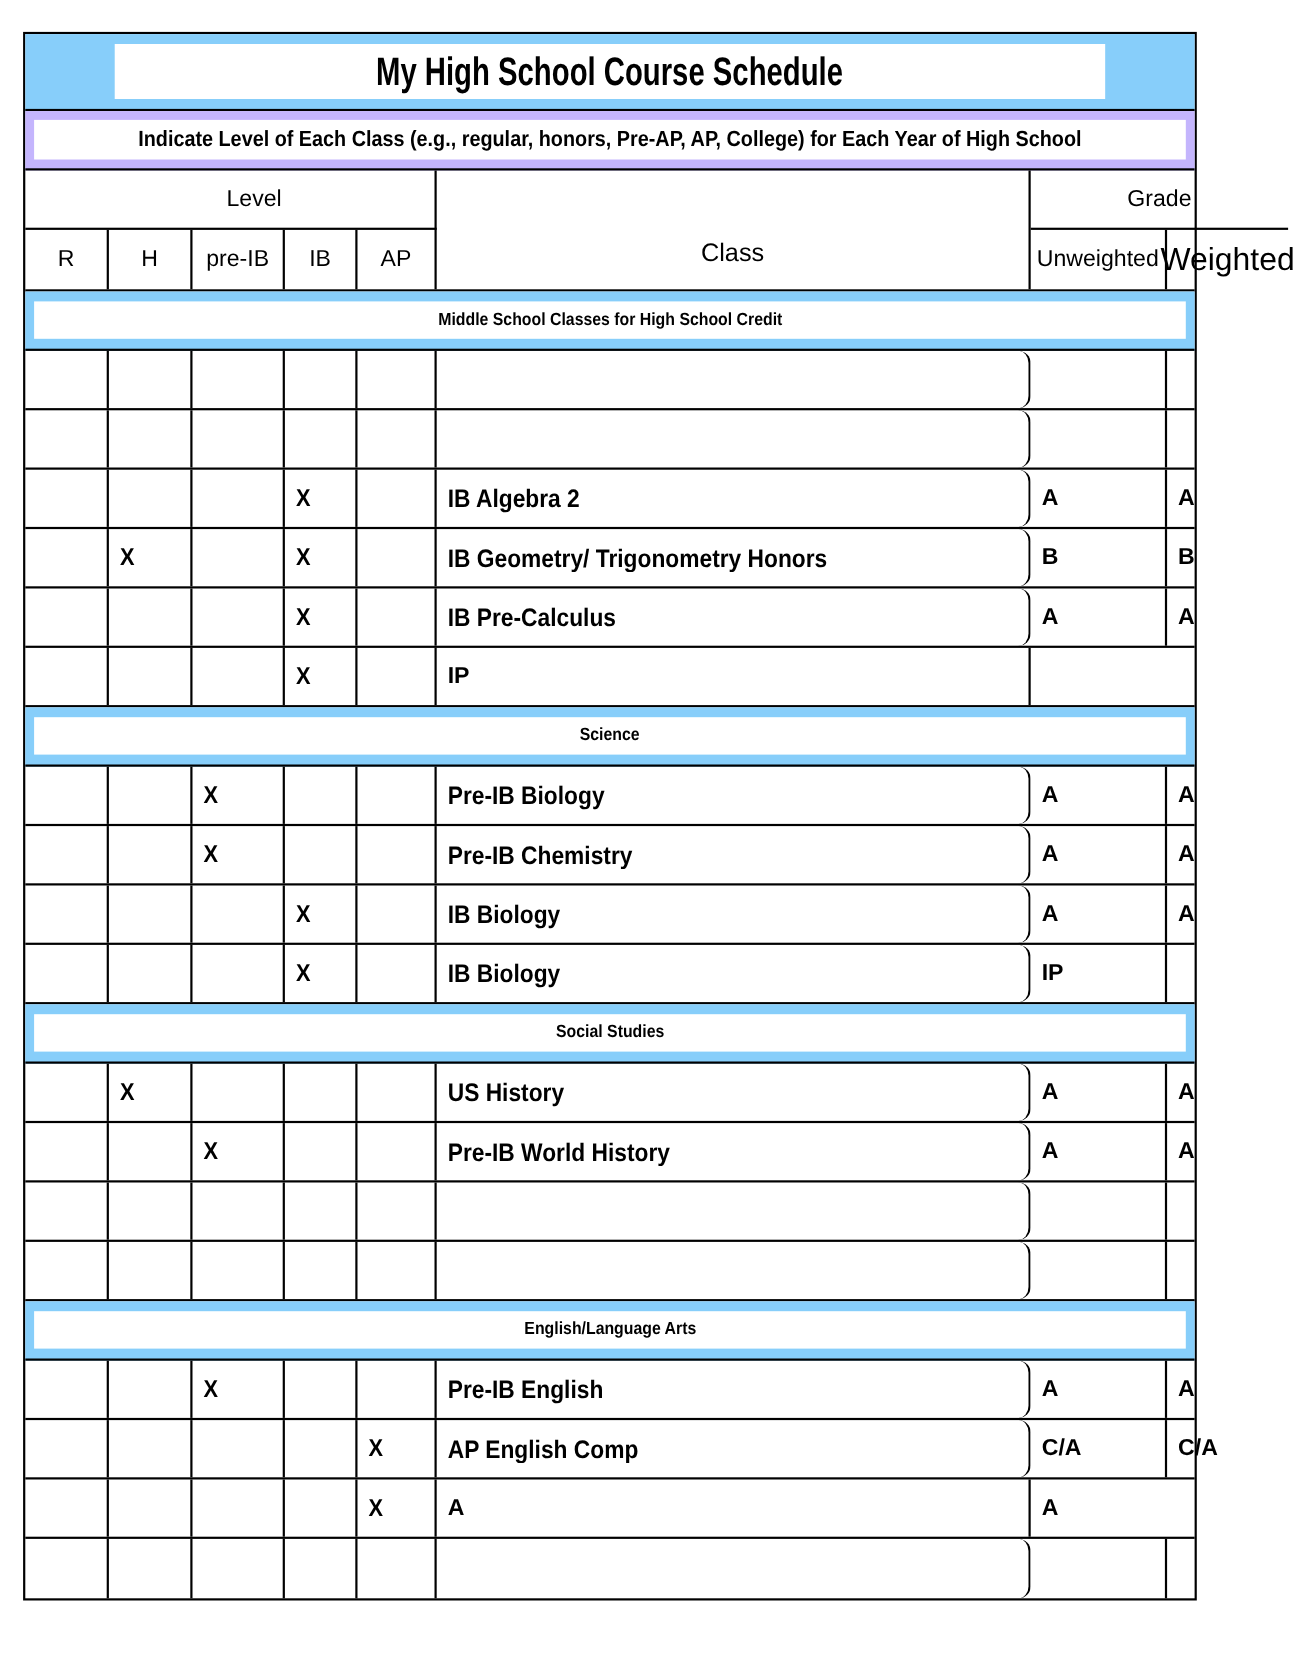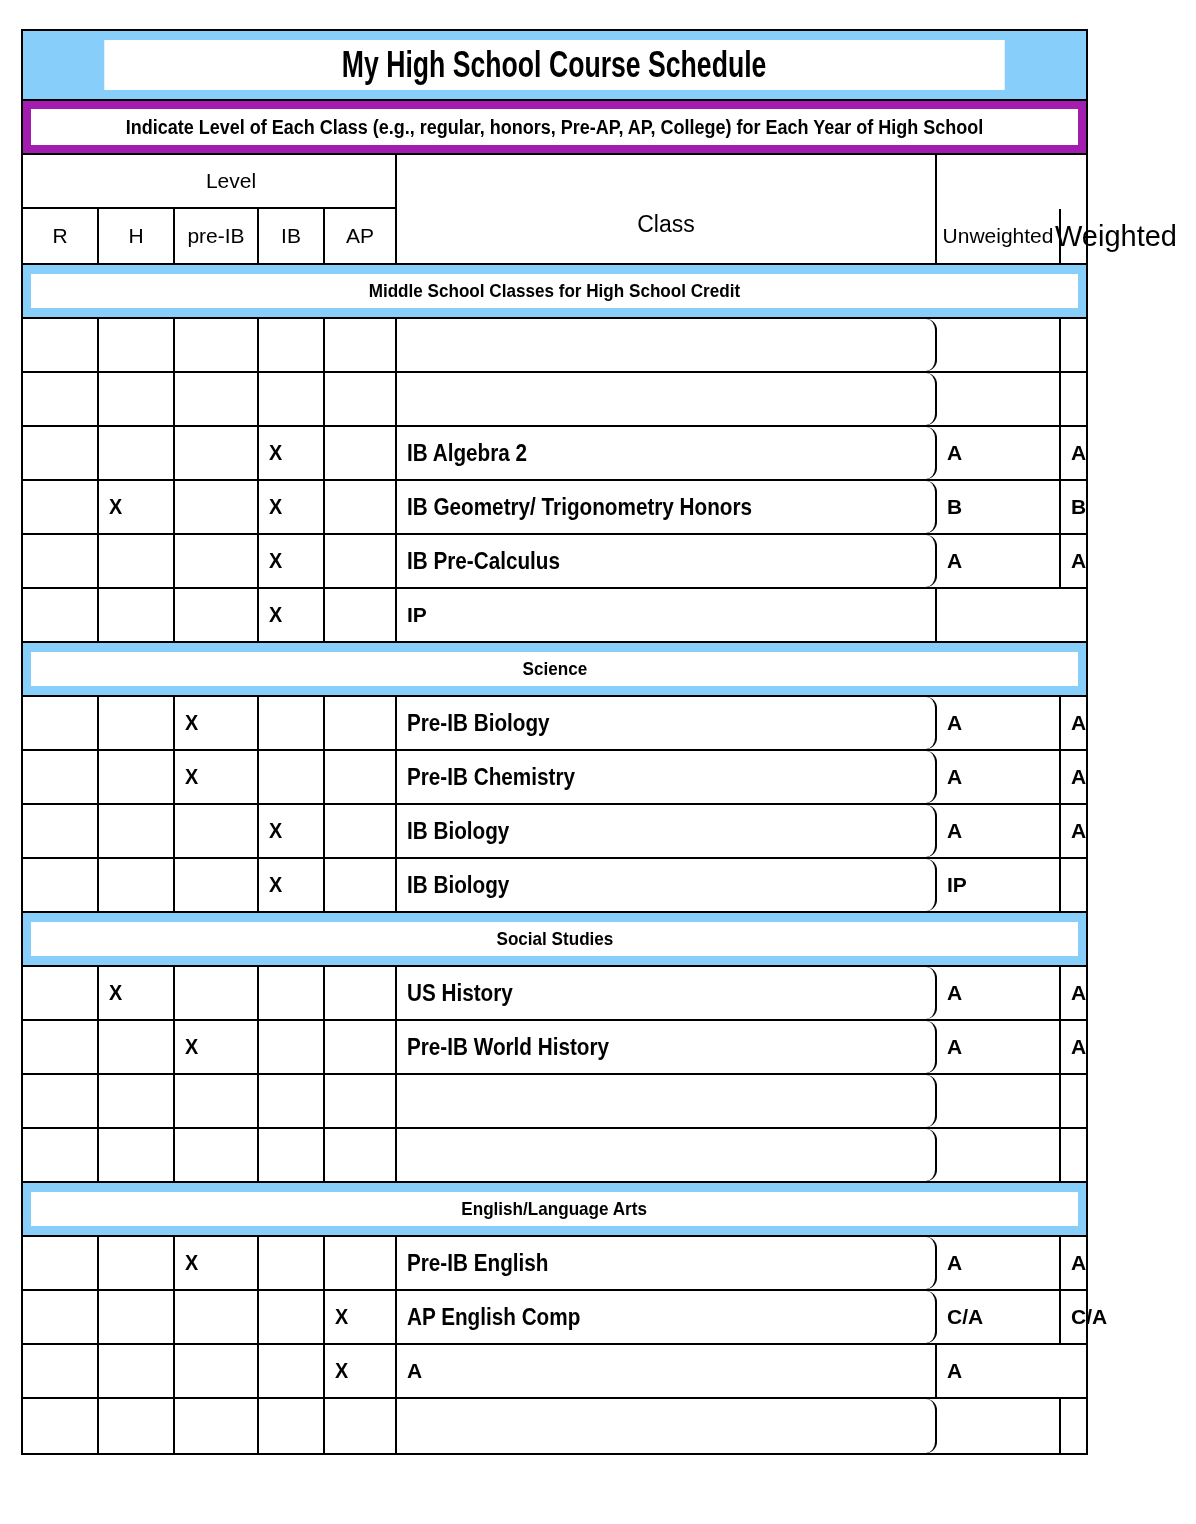--- a/index.html
+++ b/index.html
@@ -11,24 +11,24 @@
     .band {
       box-sizing: border-box; border-bottom: 2px solid #000;
       display: flex; align-items: stretch; justify-content: stretch;
     }
     .band .inner {
       flex: 1; background: #fff; display: flex; align-items: center; justify-content: center;
       font-weight: bold; white-space: nowrap;
     }
     .band.title { height: 70px; background: #87cefa; padding: 9px 8px 9px 8px; }
     .band.title .inner { font-size: 36px; transform: scaleX(0.86); transform-origin: center; letter-spacing: 0; }
-    .band.subtitle { height: 54px; background: #a21caf; padding: 8px 8px; }
+    .band.subtitle { height: 54px; background: #c4b5fd; padding: 8px 8px; }
     .band.subtitle .inner { font-size: 20px; }
     .band.section { height: 54px; background: #87cefa; padding: 9px 8px; }
-    .band.section .inner { font-size: 19px; }
+    .band.section .inner { font-size: 16px; }
     .condense { display: inline-block; transform: scaleX(0.9); transform-origin: center; }
 
     .hdr {
       display: grid;
       grid-template-columns: 76px 76px 84px 66px 72px 540px 124px 110px;
       grid-template-rows: 54px 54px;
       border-bottom: 2px solid #000; box-sizing: border-box;
     }
     .hdr > div {
       display: flex; align-items: center; justify-content: center;
@@ -66,23 +66,24 @@
     </div>
   </div>
   <div class="band subtitle">
     <div class="inner">
       <span class="condense">Indicate Level of Each Class (e.g., regular, honors, Pre-AP, AP, College) for Each Year of High School</span>
     </div>
   </div>
 
   <div class="hdr">
     <div class="h-level">Level</div>
-    <div class="h-class" style="align-items:flex-start;padding-top:56px;">
+    <div class="h-class" style="align-items:center;padding-top:40px;">
         <span style="font-size:23px;">Class</span>
       </div>
+    <div class="h-grade">Grade</div>
     <div class="h-sub" style="grid-column:1">R</div>
     <div class="h-sub" style="grid-column:2">H</div>
     <div class="h-sub" style="grid-column:3">pre-IB</div>
     <div class="h-sub" style="grid-column:4">IB</div>
     <div class="h-sub" style="grid-column:5;border-right:2px solid #000;">AP</div>
     <div class="h-sub" style="grid-column:7;font-size:21px;">Unweighted</div>
     <div class="h-sub last" style="grid-column:8;font-size:29px;">Weighted</div>
   </div>
 
   <div id="sections">

